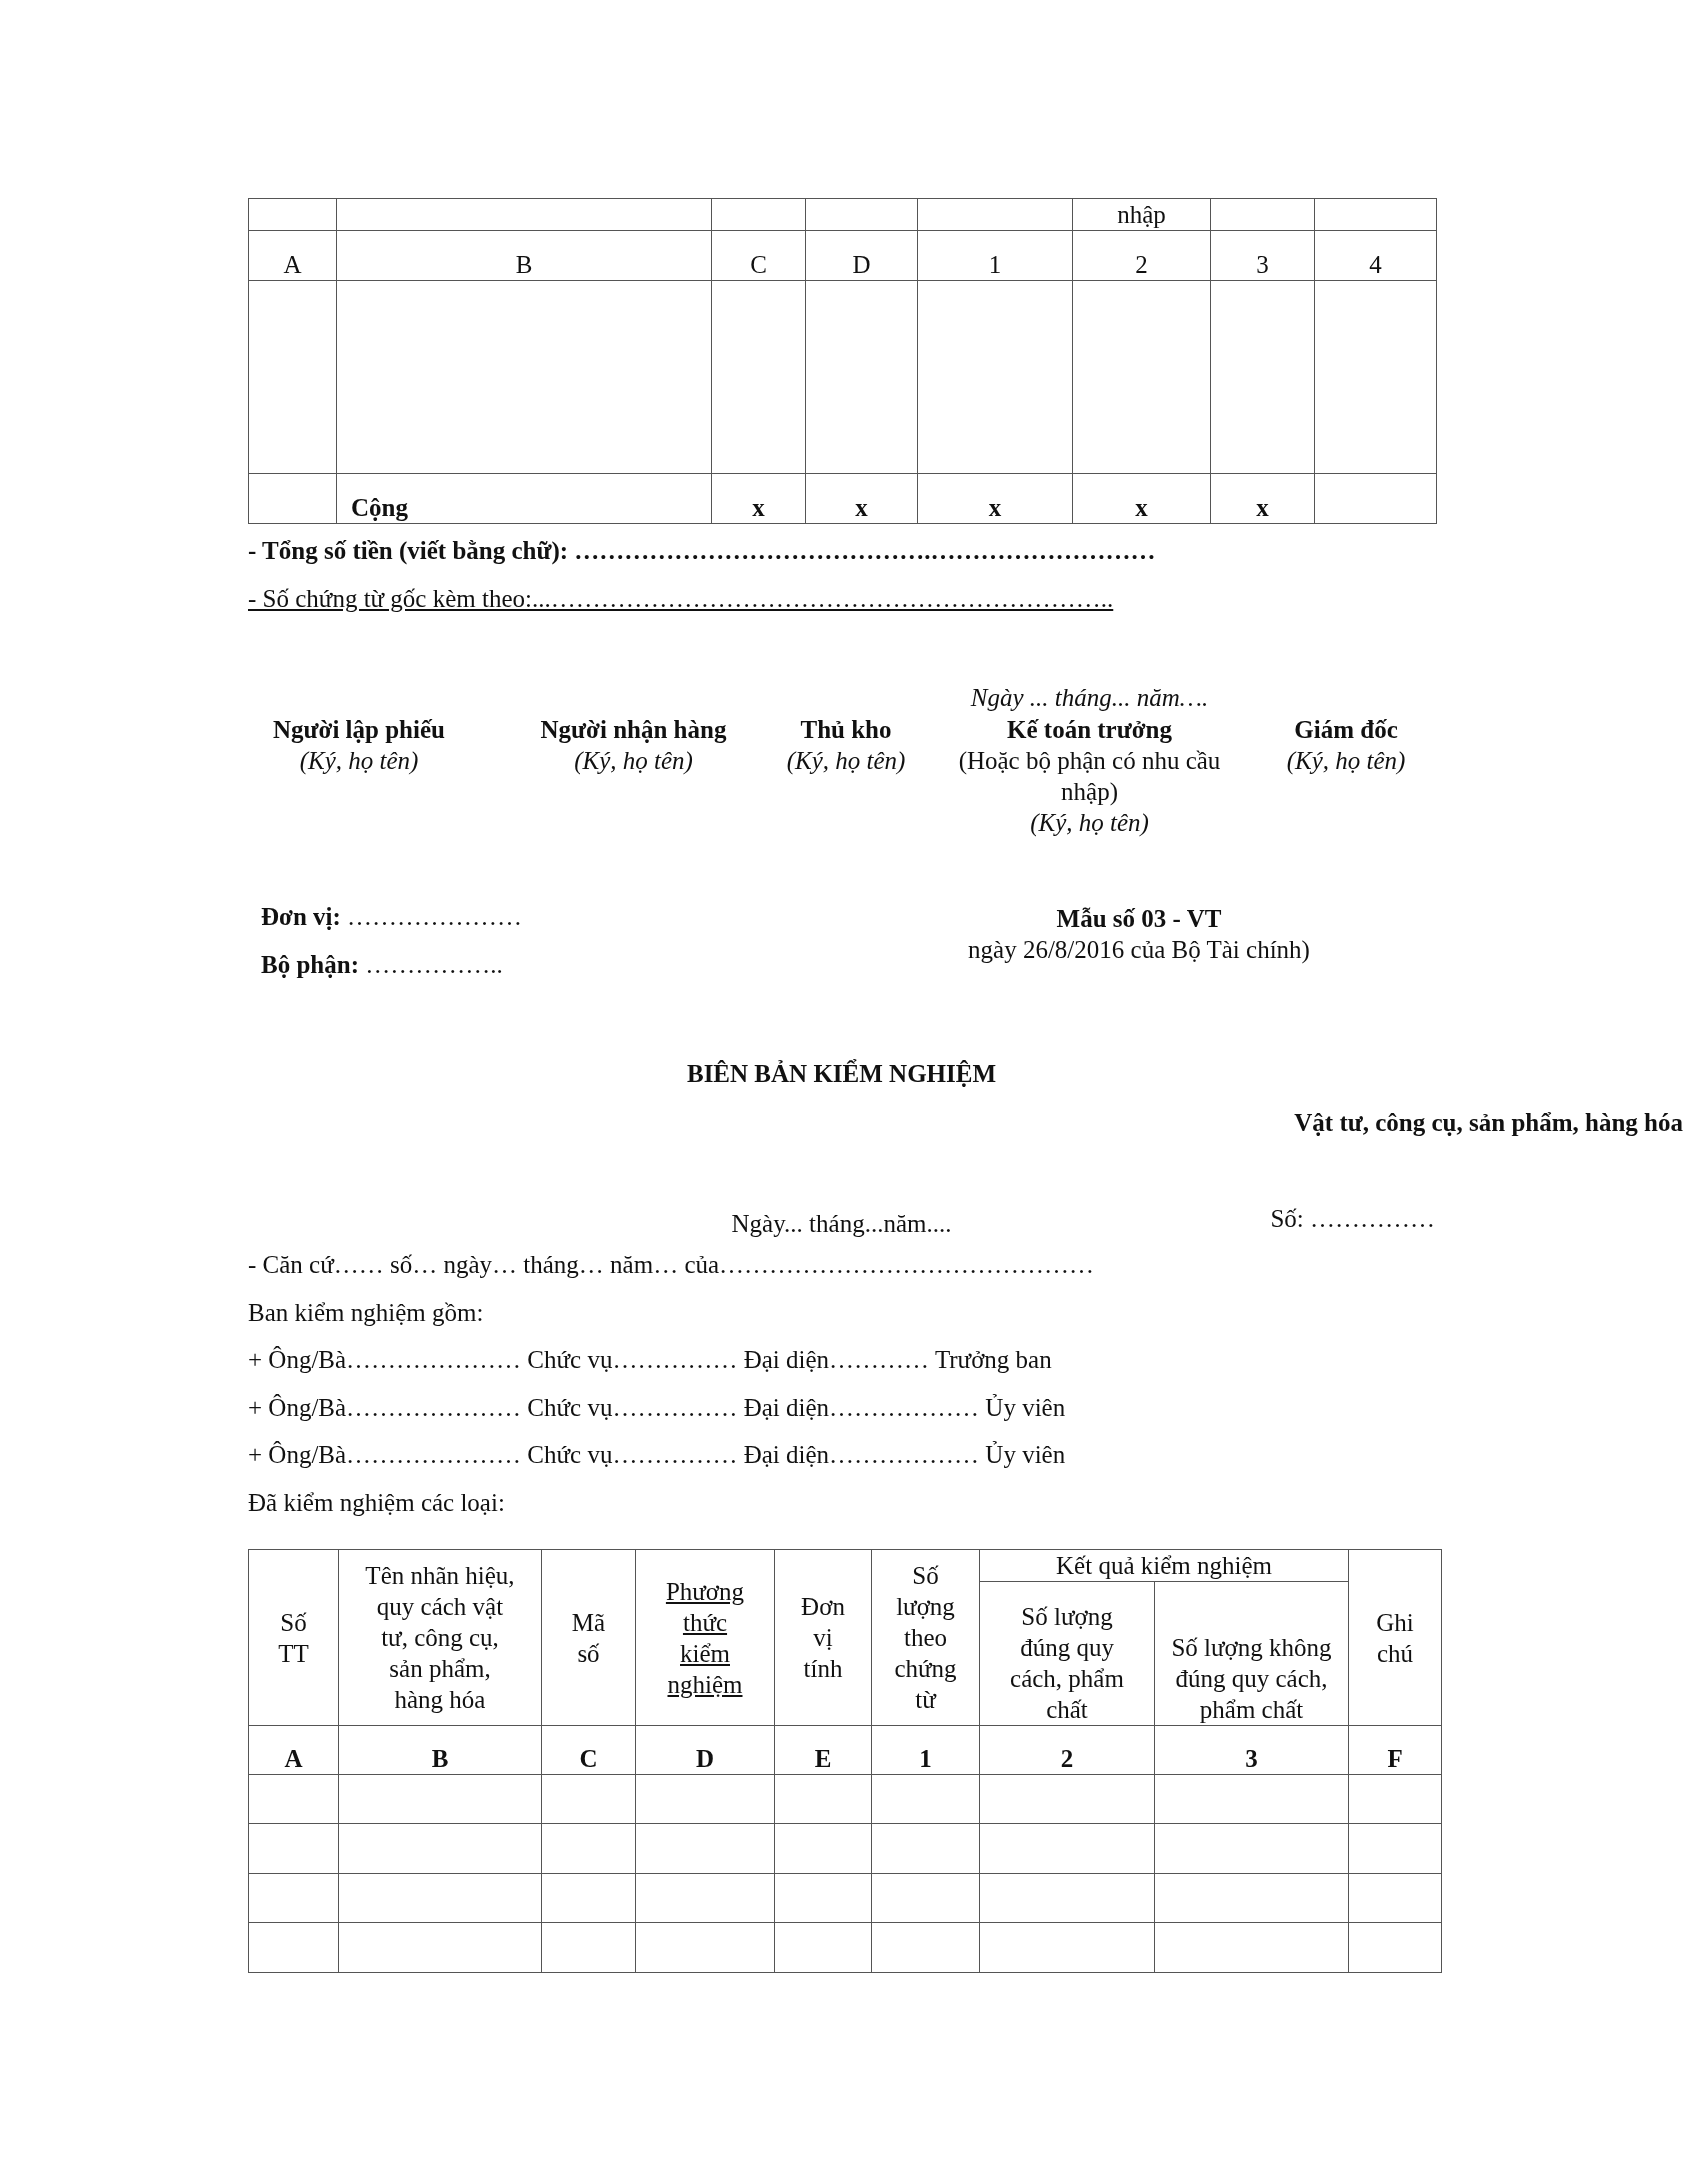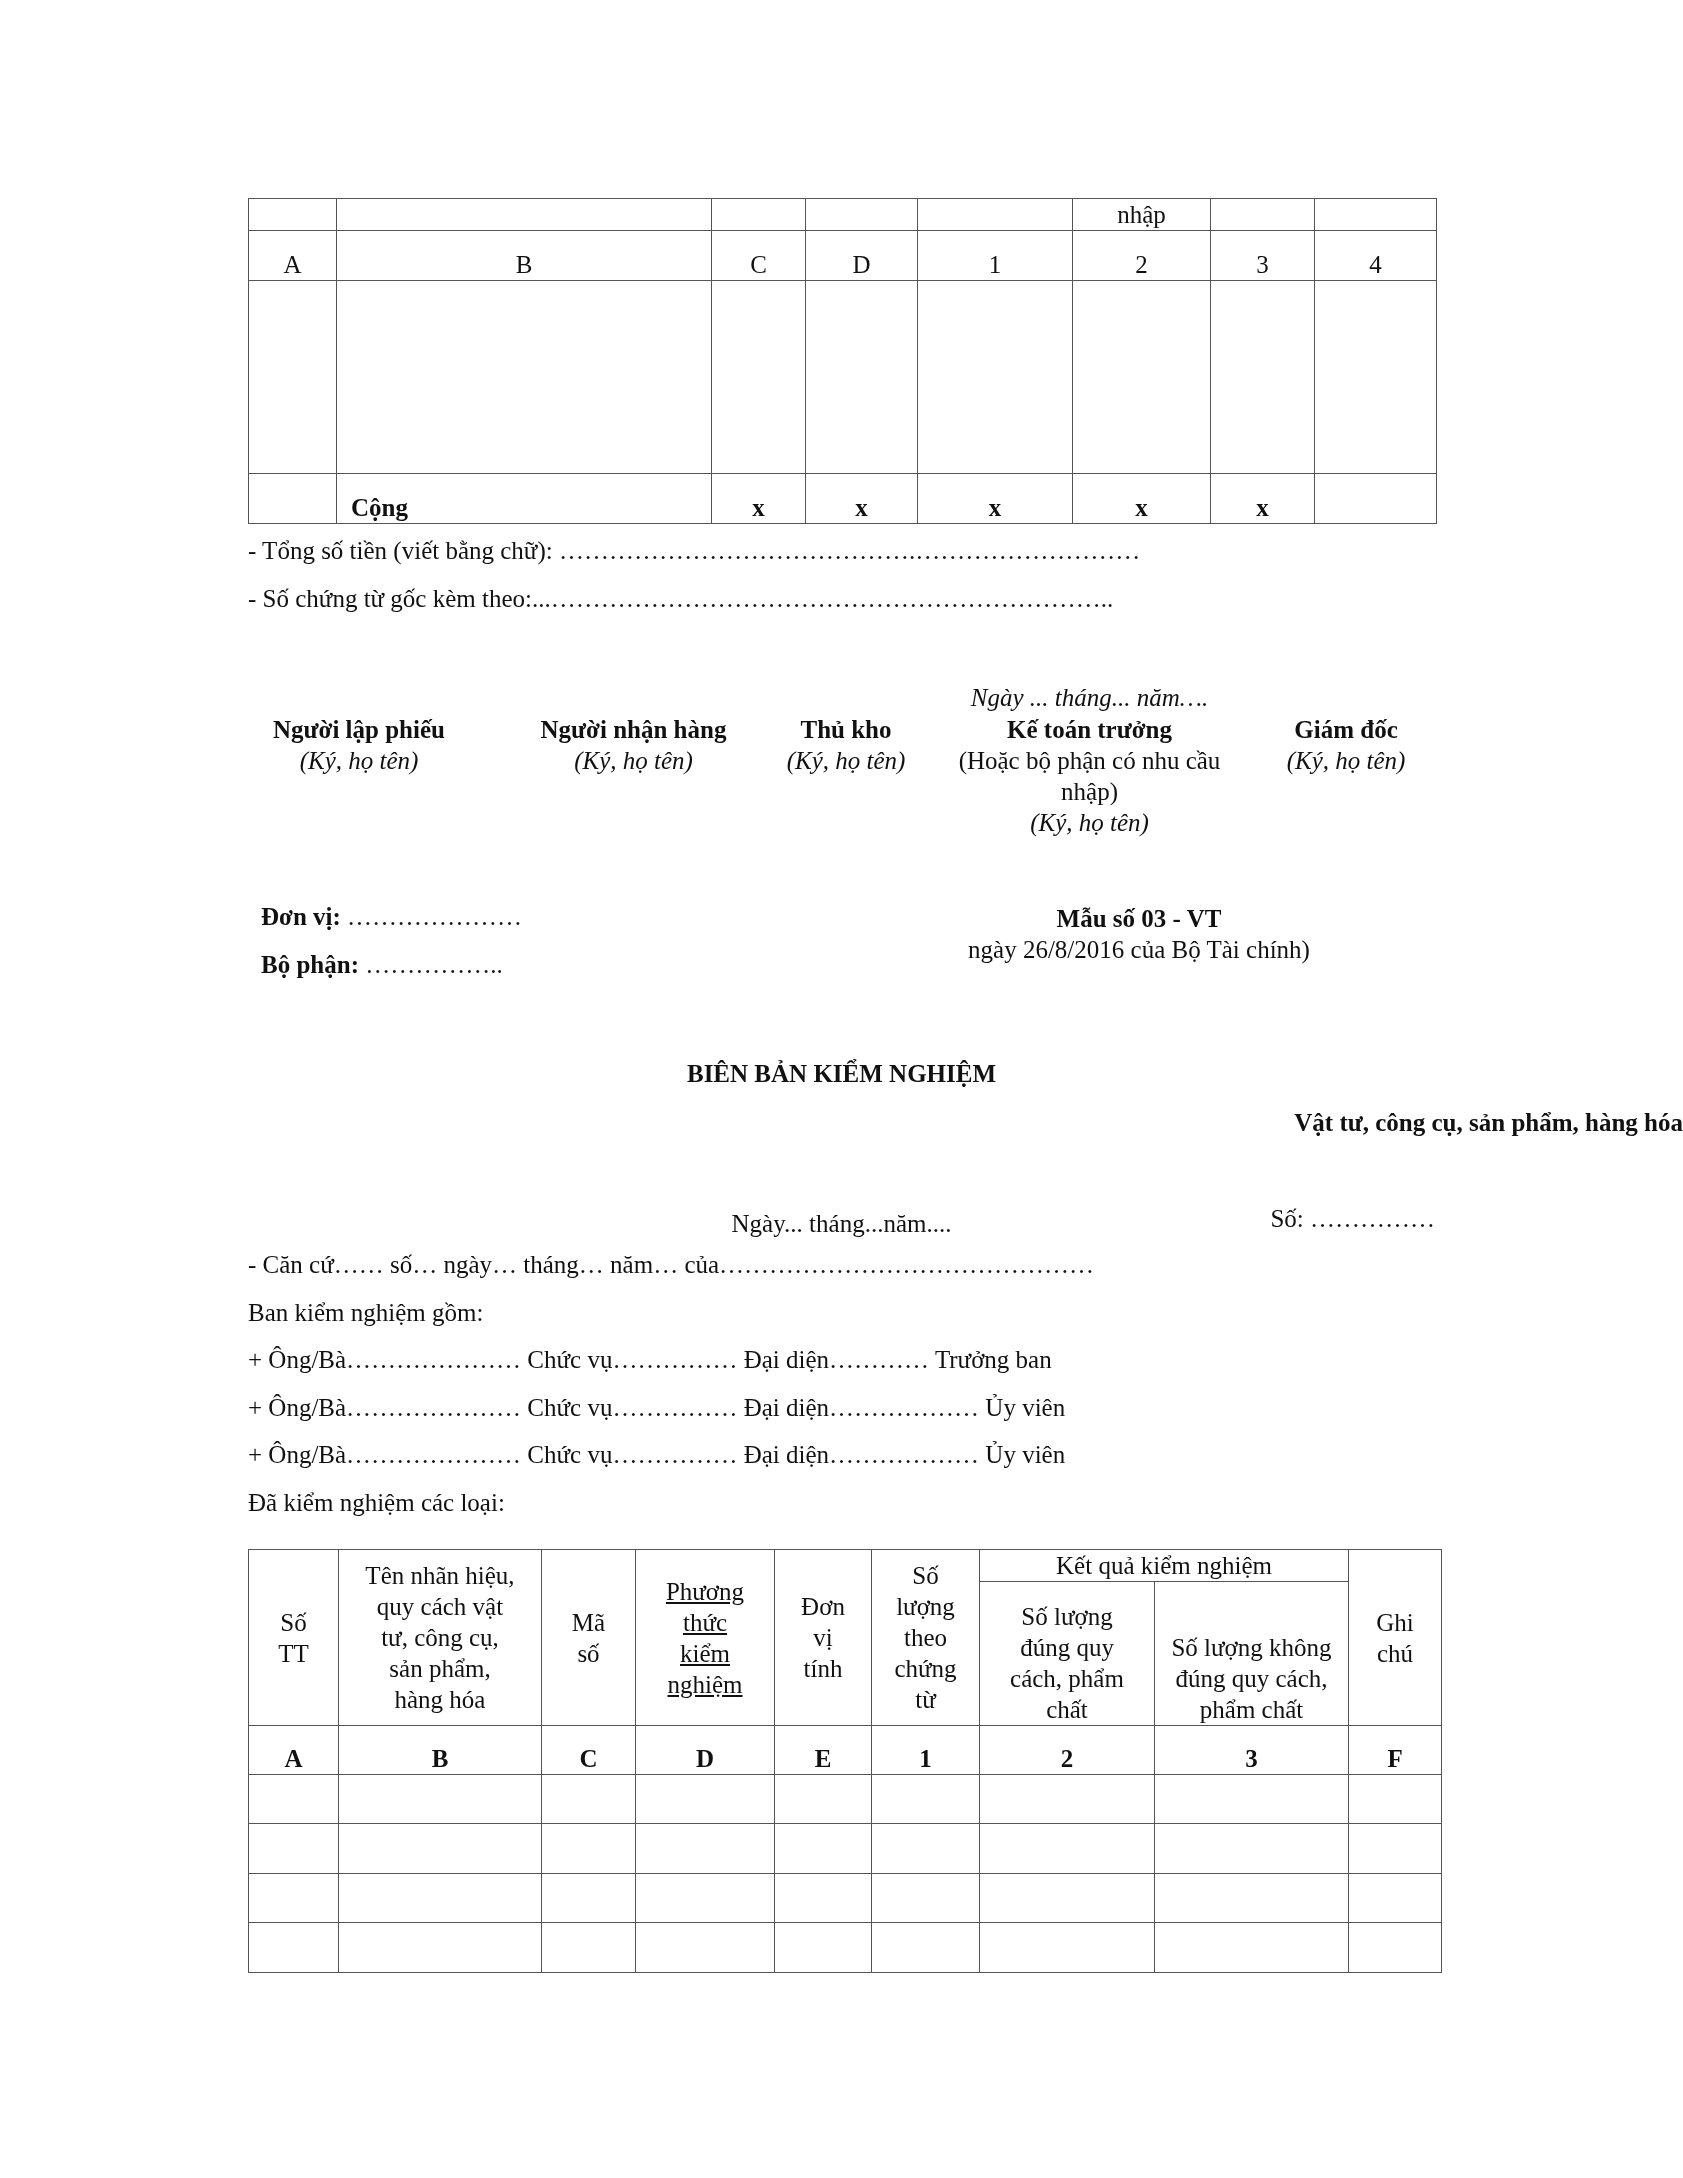--- a/index.html
+++ b/index.html
@@ -65,22 +65,22 @@
     <td>x</td>
     <td>x</td>
     <td>x</td>
     <td>x</td>
     <td>x</td>
     <td></td>
   </tr>
 </tbody>
   </table>
 
-<div class="row-text" style="top:536px;">- Tổng số tiền (viết bằng chữ): …………………………………….………………………</div>
-<div class="row-text" style="top:584px;">- Số chứng từ gốc kèm theo:...…………………………………………………………..</div>
+<div class="row-text" style="top:536px;font-weight:bold;">- Tổng số tiền (viết bằng chữ): …………………………………….………………………</div>
+<div class="row-text" style="top:584px;text-decoration:underline;">- Số chứng từ gốc kèm theo:...…………………………………………………………..</div>
 
 <div class="sig i" style="left:931px; top:682px; width:317px;">Ngày ... tháng... năm….</div>
 
 <div class="sig" style="left:240px; top:714px; width:238px;">
   <div class="b">Người lập phiếu</div>
   <div class="i">(Ký, họ tên)</div>
 </div>
 <div class="sig" style="left:505px; top:714px; width:257px;">
   <div class="b">Người nhận hàng</div>
   <div class="i">(Ký, họ tên)</div>

